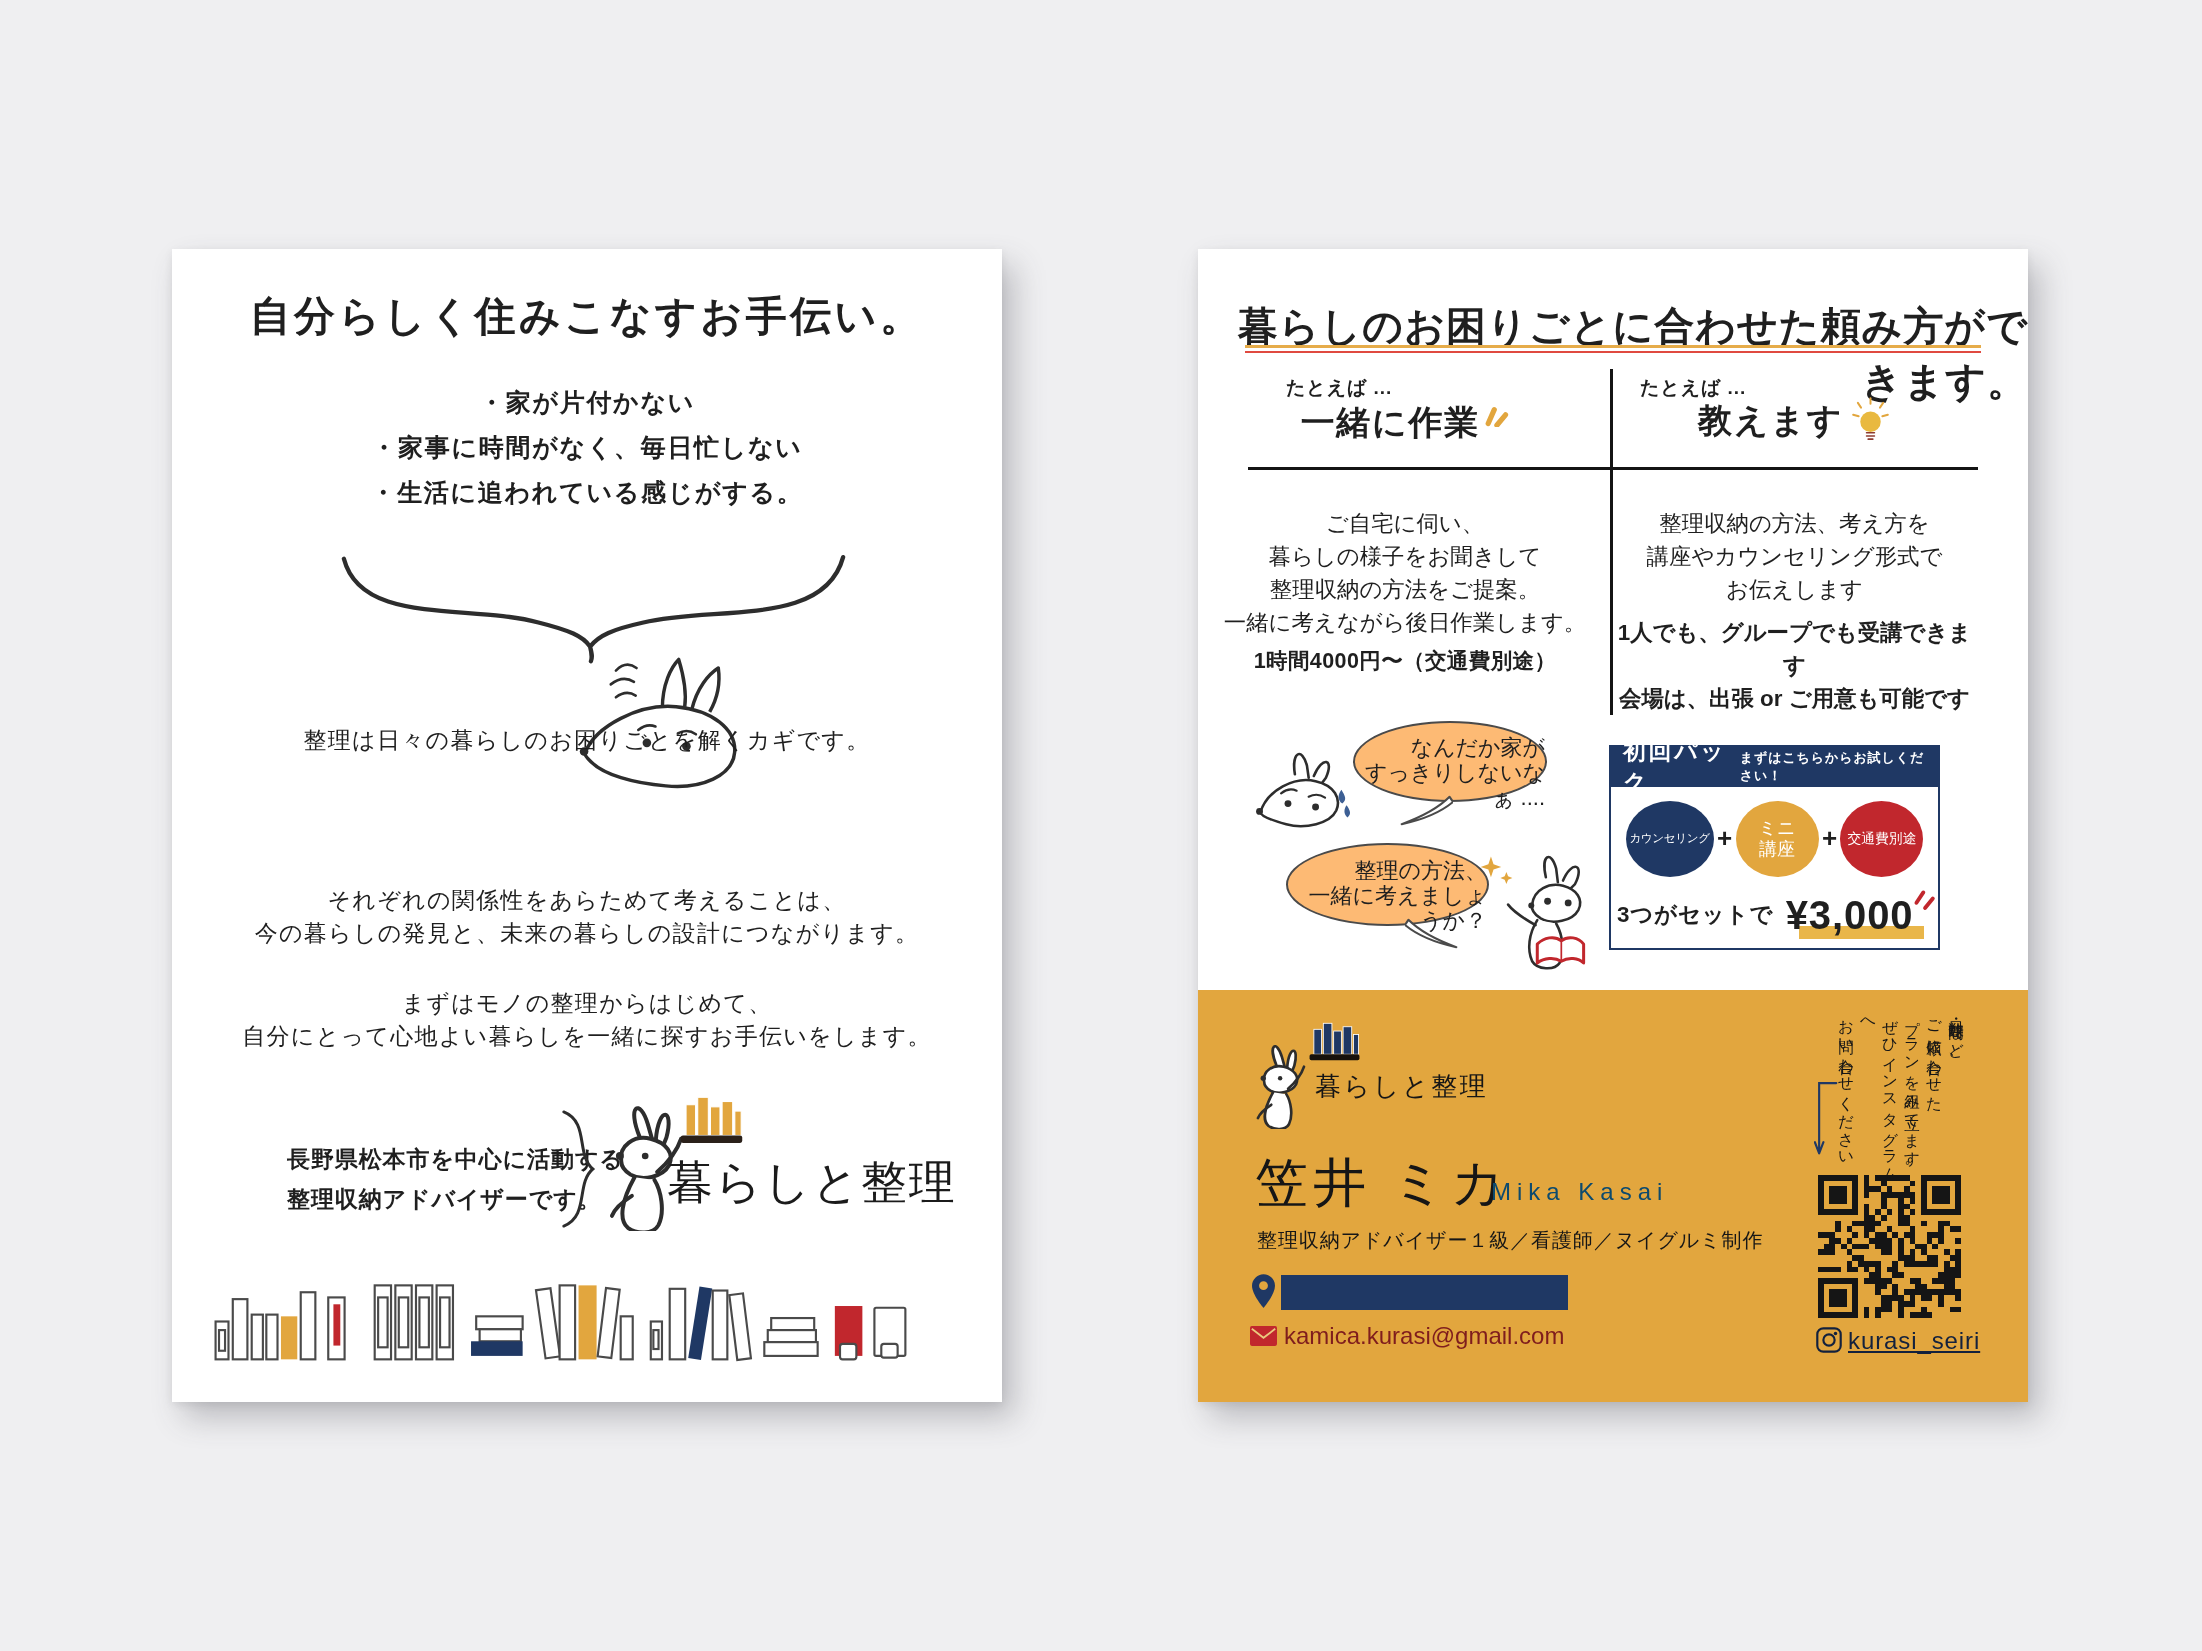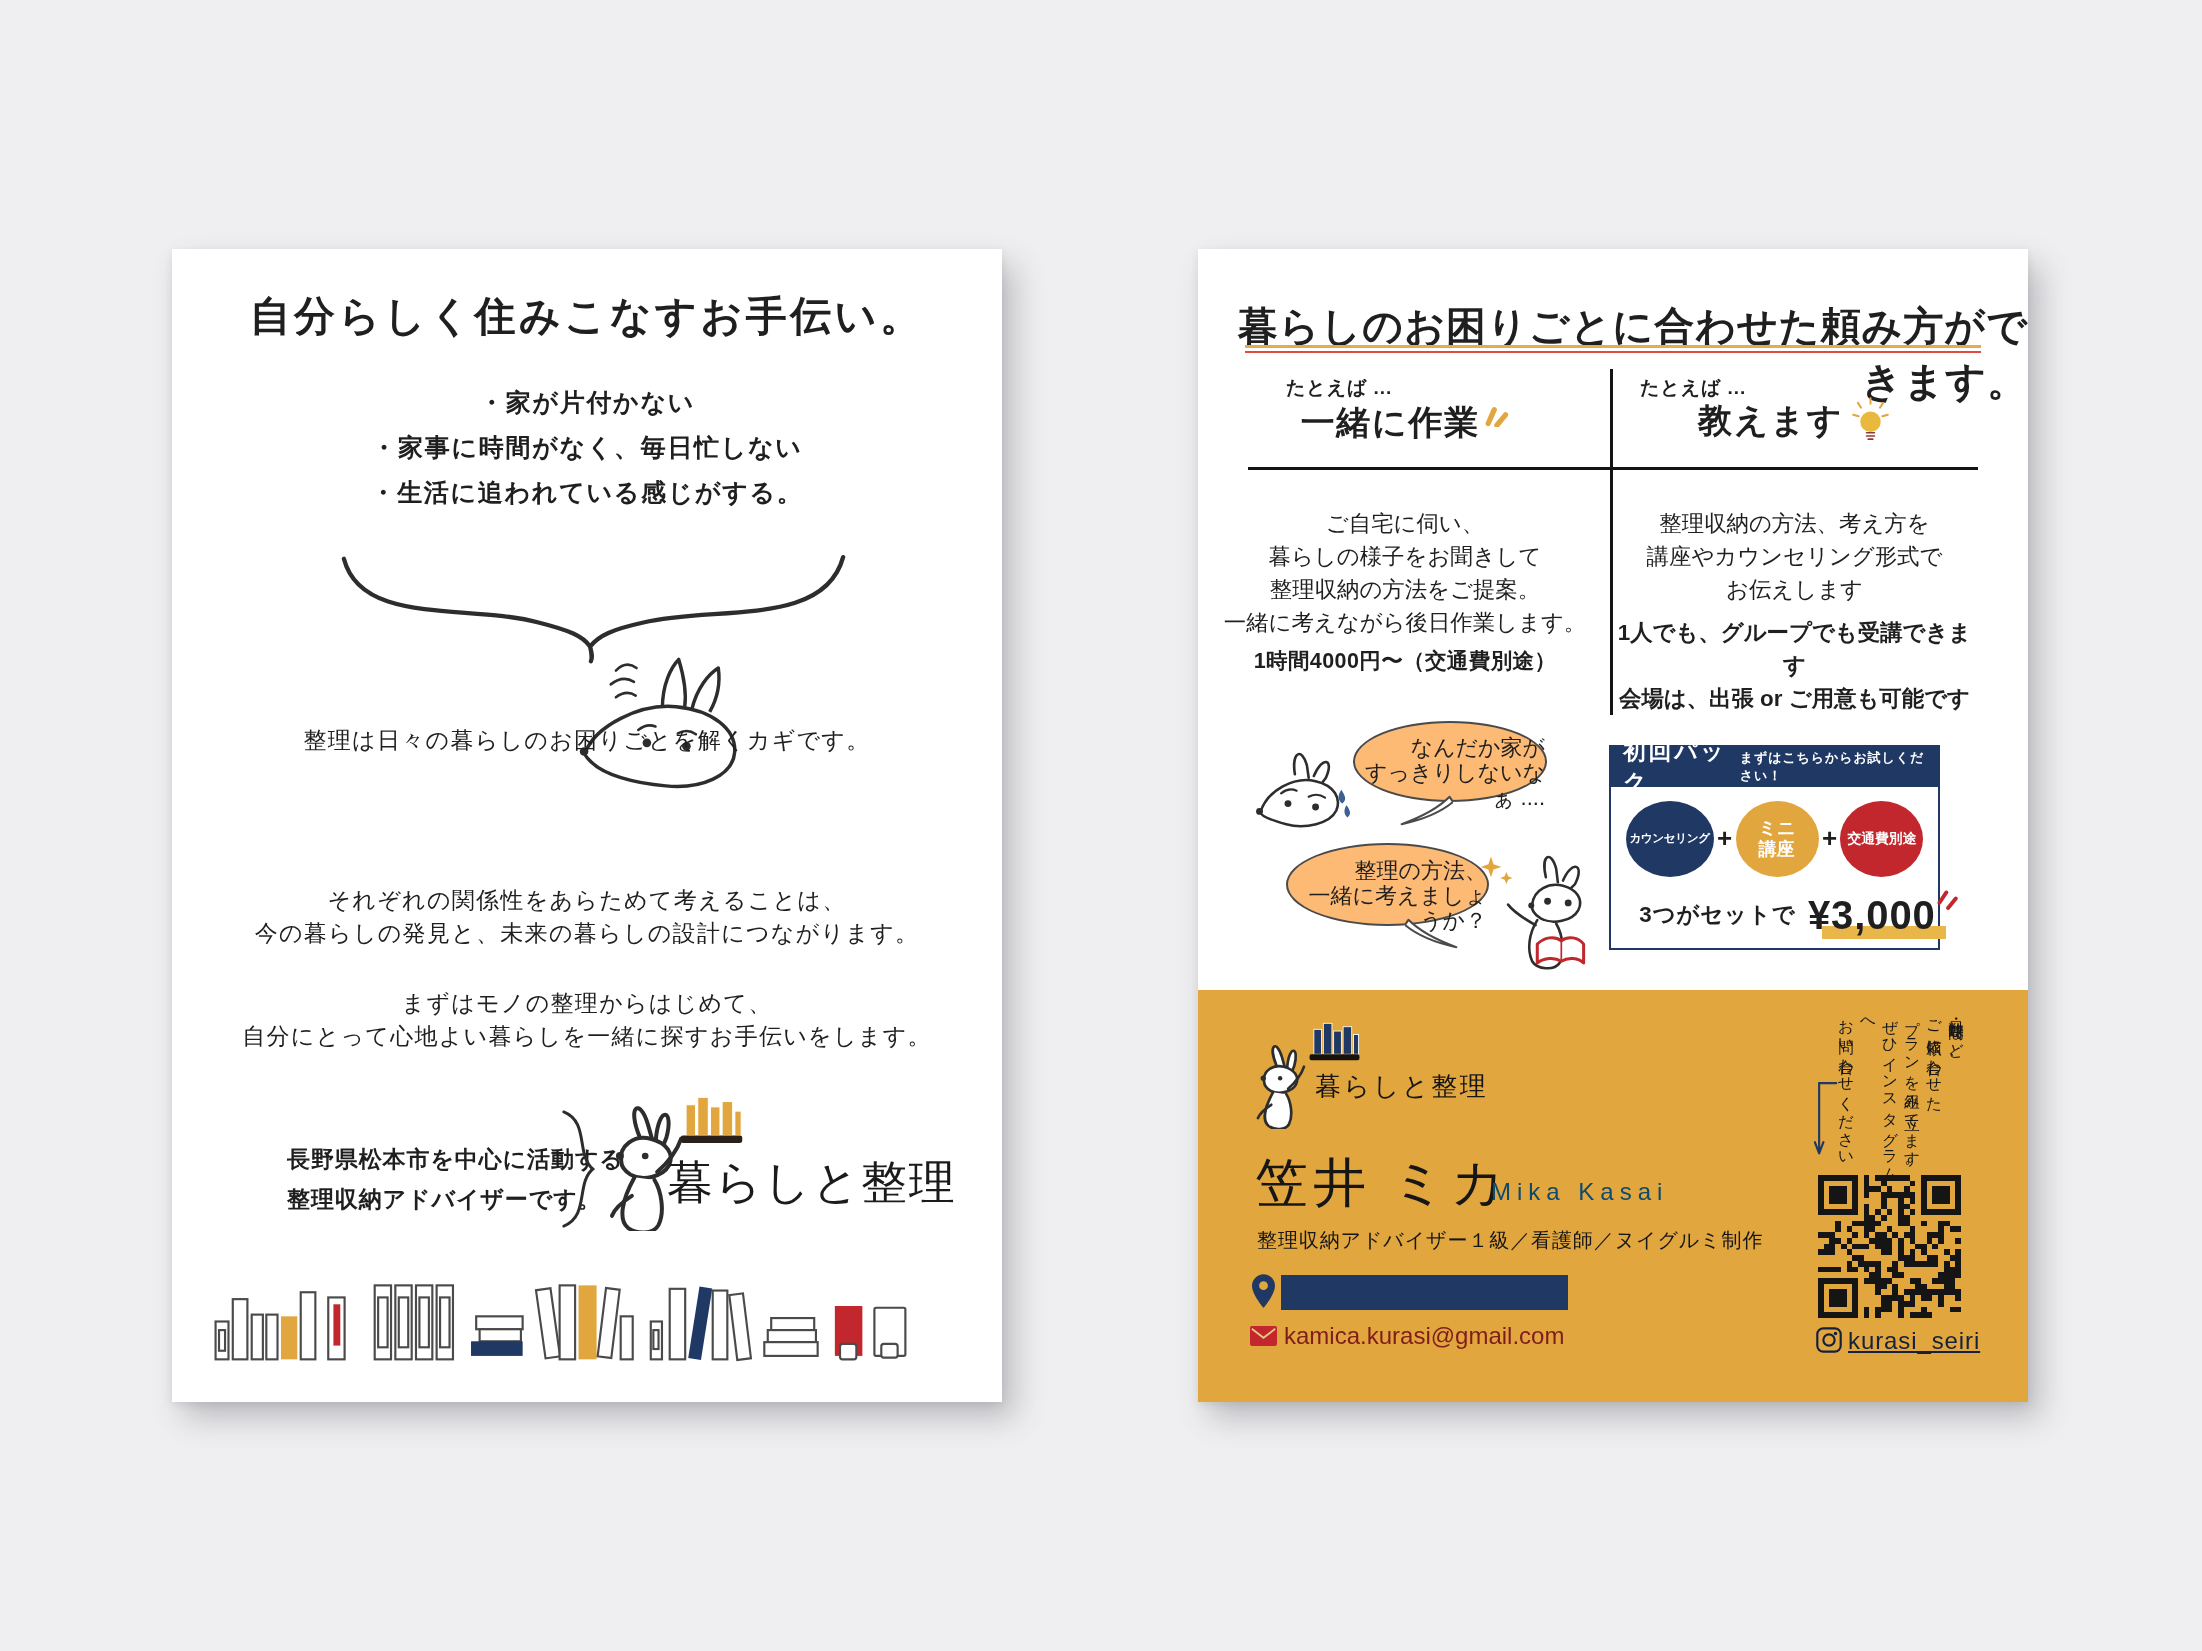--- a/index.html
+++ b/index.html
@@ -27,27 +27,27 @@
   .col-note{font-size:22.4px;line-height:33px;font-weight:600;text-align:center;}
   .col-price{font-size:21.5px;font-weight:700;text-align:center;letter-spacing:0.4px;}
   .bubble{position:absolute;background:#fdba74;border:2.6px solid #4a4a4a;border-radius:50%;
           text-align:right;font-size:22px;line-height:25px;font-weight:500;}
   .pack{position:absolute;border:2.6px solid #1F3864;background:#fff;}
   .pack-head{height:40px;background:#1F3864;color:#fff;display:flex;align-items:center;
              gap:10.3px;padding:0 12px;}
   .pack-head .t{font-size:23px;font-weight:700;letter-spacing:2.6px;}
   .pack-head .s{font-size:13px;font-weight:700;letter-spacing:0.9px;}
   .pack-row{display:flex;align-items:center;justify-content:center;margin-top:13.8px;}
-  .pack-item{border-radius:50%;color:#fff;font-weight:700;display:flex;
-             align-items:center;justify-content:center;text-align:left;}
+  .pack-item{border-radius:50%;color:#fff;font-weight:400;display:flex;
+             align-items:center;justify-content:center;text-align:center;}
   .pi-navy{width:88px;height:76px;background:#1F3864;font-size:11.6px;letter-spacing:-0.4px;}
   .pi-gold{width:83px;height:76px;background:#E2A63E;font-size:18px;line-height:1.15;white-space:pre-line;}
   .pi-red{width:83px;height:76px;background:#C1272D;font-size:13.8px;}
   .plus{font-size:26px;font-weight:700;margin:0 3.4px;color:#1f1f1f;}
-  .set-row{position:absolute;left:13px;bottom:10.3px;width:100%;text-align:center;}
+  .set-row{position:absolute;left:6px;bottom:10.3px;width:100%;}
   .set-label{font-size:22.4px;font-weight:700;letter-spacing:0.9px;vertical-align:6.9px;}
   .price-wrap{position:relative;display:inline-block;margin-left:8.6px;}
   .price{position:relative;font-size:40px;font-weight:800;letter-spacing:0.9px;z-index:1;}
   .price-bar{position:absolute;left:13.8px;right:-10.3px;bottom:-1.7px;height:13px;background:#E9B64A;z-index:0;}
   .footer{position:absolute;left:0;top:741px;width:830px;height:412px;background:#E2A63E;}
   .ft-brand{font-size:26px;letter-spacing:2.6px;font-weight:500;color:#161616;}
   .ft-name{font-size:53px;font-weight:500;letter-spacing:5.2px;color:#161616;}
   .ft-name-en{font-size:24px;letter-spacing:6px;color:#0c4a6e;}
   .ft-cred{font-size:20px;letter-spacing:0.9px;color:#161616;font-weight:500;}
   .ft-bar{position:absolute;background:#1F3864;}

